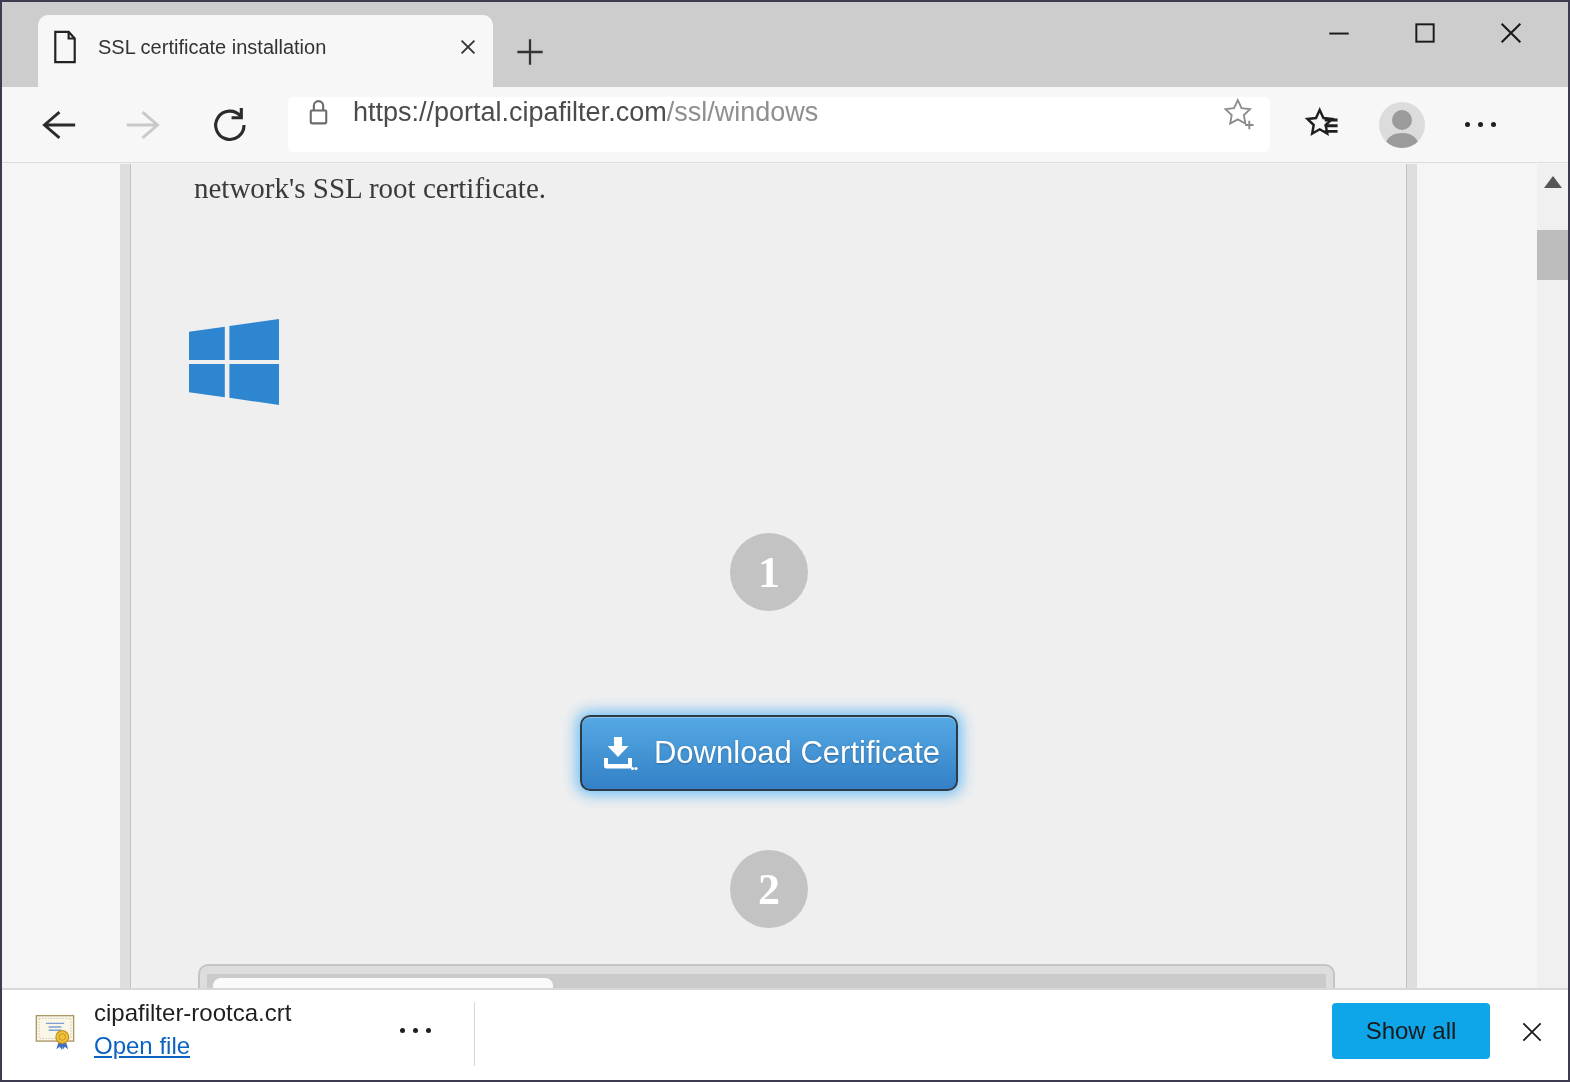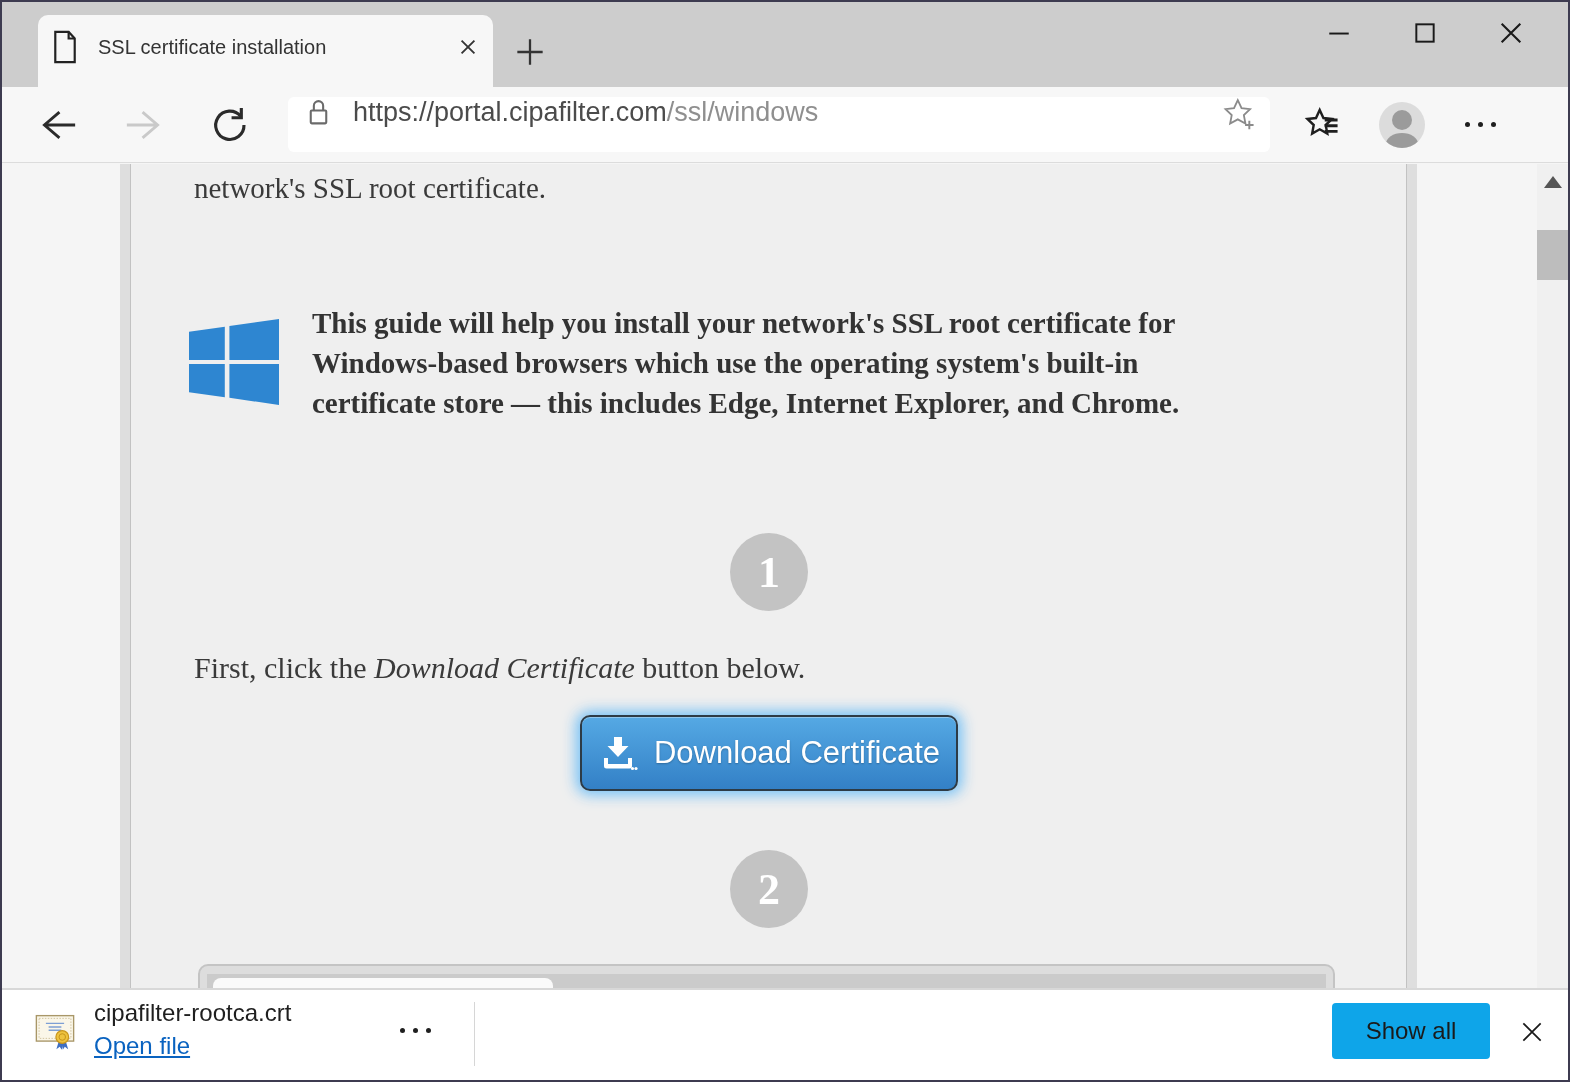--- a/index.html
+++ b/index.html
@@ -215,31 +215,25 @@
 
       <span class="logo">
         <svg width="90" height="86" viewBox="0 0 88 84">
             <path fill="#2e86d1" d="M0 12.5 L35 7.5 V40 H0 Z"></path>
             <path fill="#2e86d1" d="M39.5 6.8 L88 0 V40 H39.5 Z"></path>
             <path fill="#2e86d1" d="M0 44 H35 V76.5 L0 71.5 Z"></path>
             <path fill="#2e86d1" d="M39.5 44 H88 V84 L39.5 77 Z"></path>
           </svg>
       </span>
 
-      <div class="guide">
-        <div class="serif-line">This guide will help you install your network's SSL root certificate for</div>
-        <div class="serif-line">Windows-based browsers which use the operating system's built-in</div>
-        <div class="serif-line">certificate store — this includes Edge, Internet Explorer, and Chrome.</div>
-      </div>
 
       <div class="step-circle circle1">
           <span>1</span>
         </div>
 
-      <div class="step1-text"><span>First, click the </span><i>Download Certificate</i><span> button below.</span></div>
 
       <div class="dl-btn">
         <span class="icon-btn">
           <svg width="40" height="38" viewBox="0 0 40 36">
               <path d="M16 2 h8 v9 h6.5 L20 22 9.5 11 h6.5 Z" fill="#fff"></path>
               <path d="M6 23 v8 q0 2.5 2.5 2.5 h23 q2.5 0 2.5 -2.5 v-8 h-4 v6 h-20 v-6 Z" fill="#fff"></path>
               <circle cx="34.5" cy="33.5" r="1.6" fill="#fff"></circle>
               <circle cx="38" cy="33.5" r="1.6" fill="#fff"></circle>
             </svg>
         </span>

